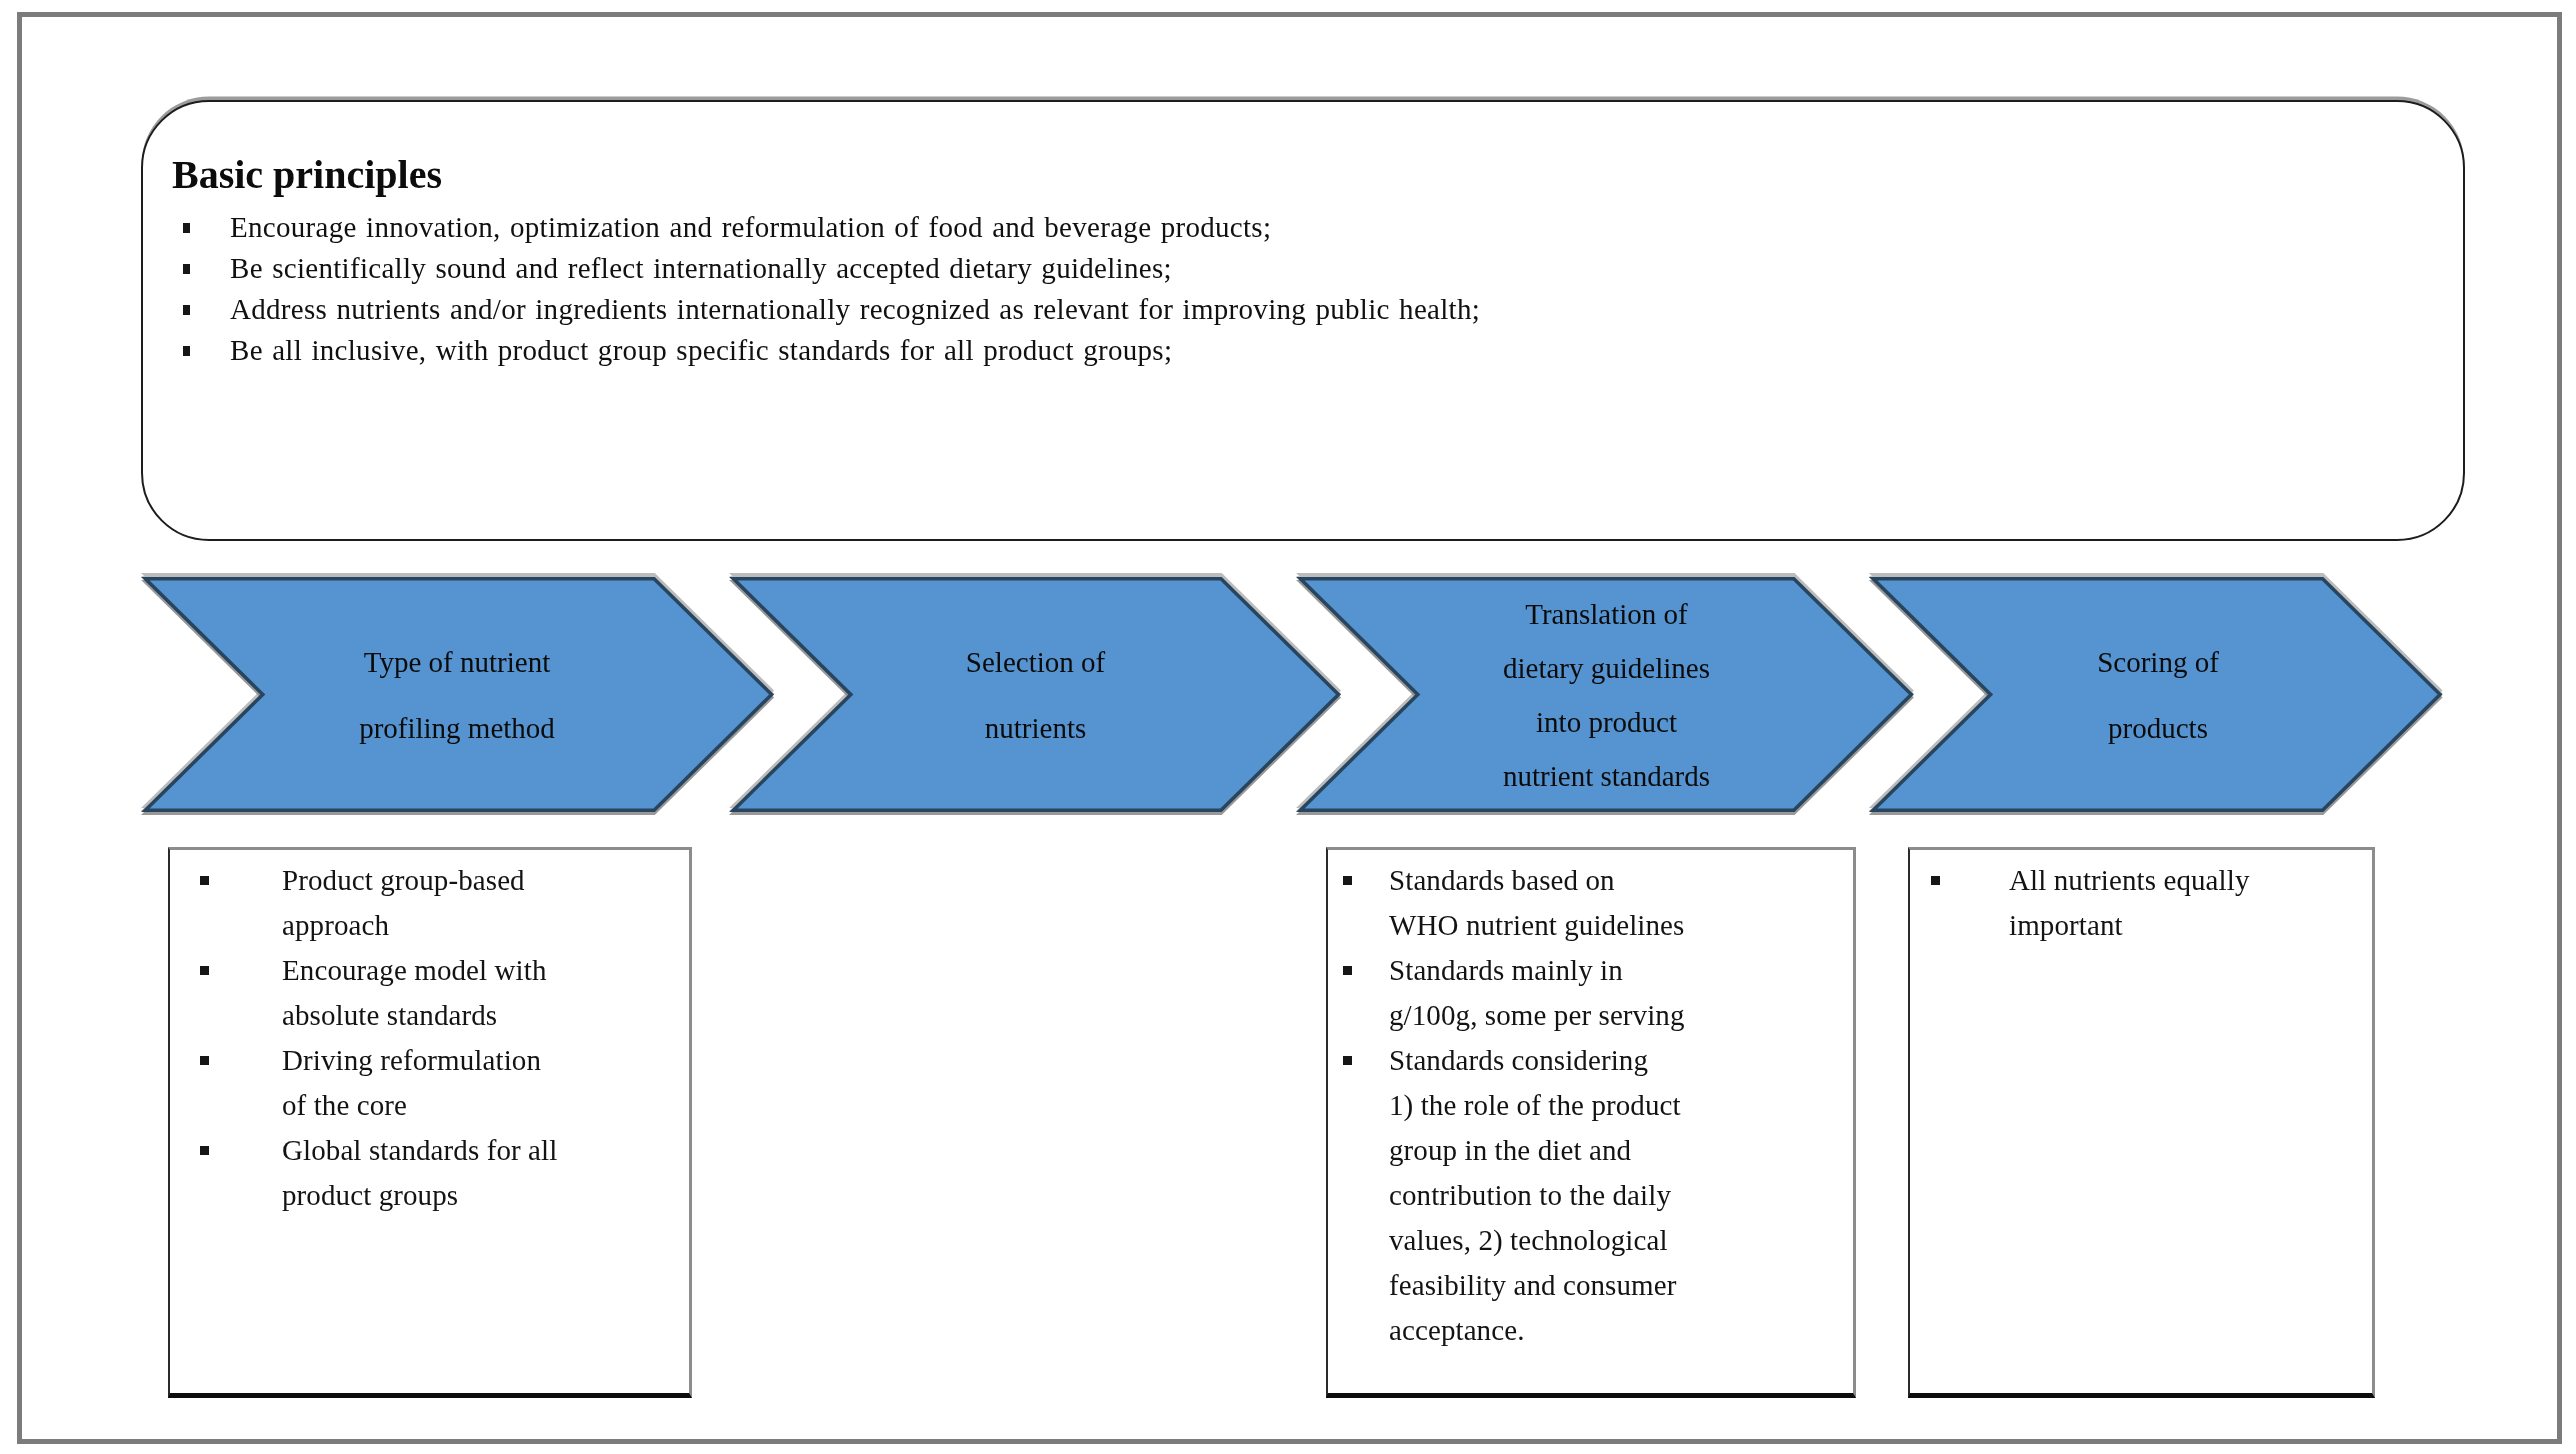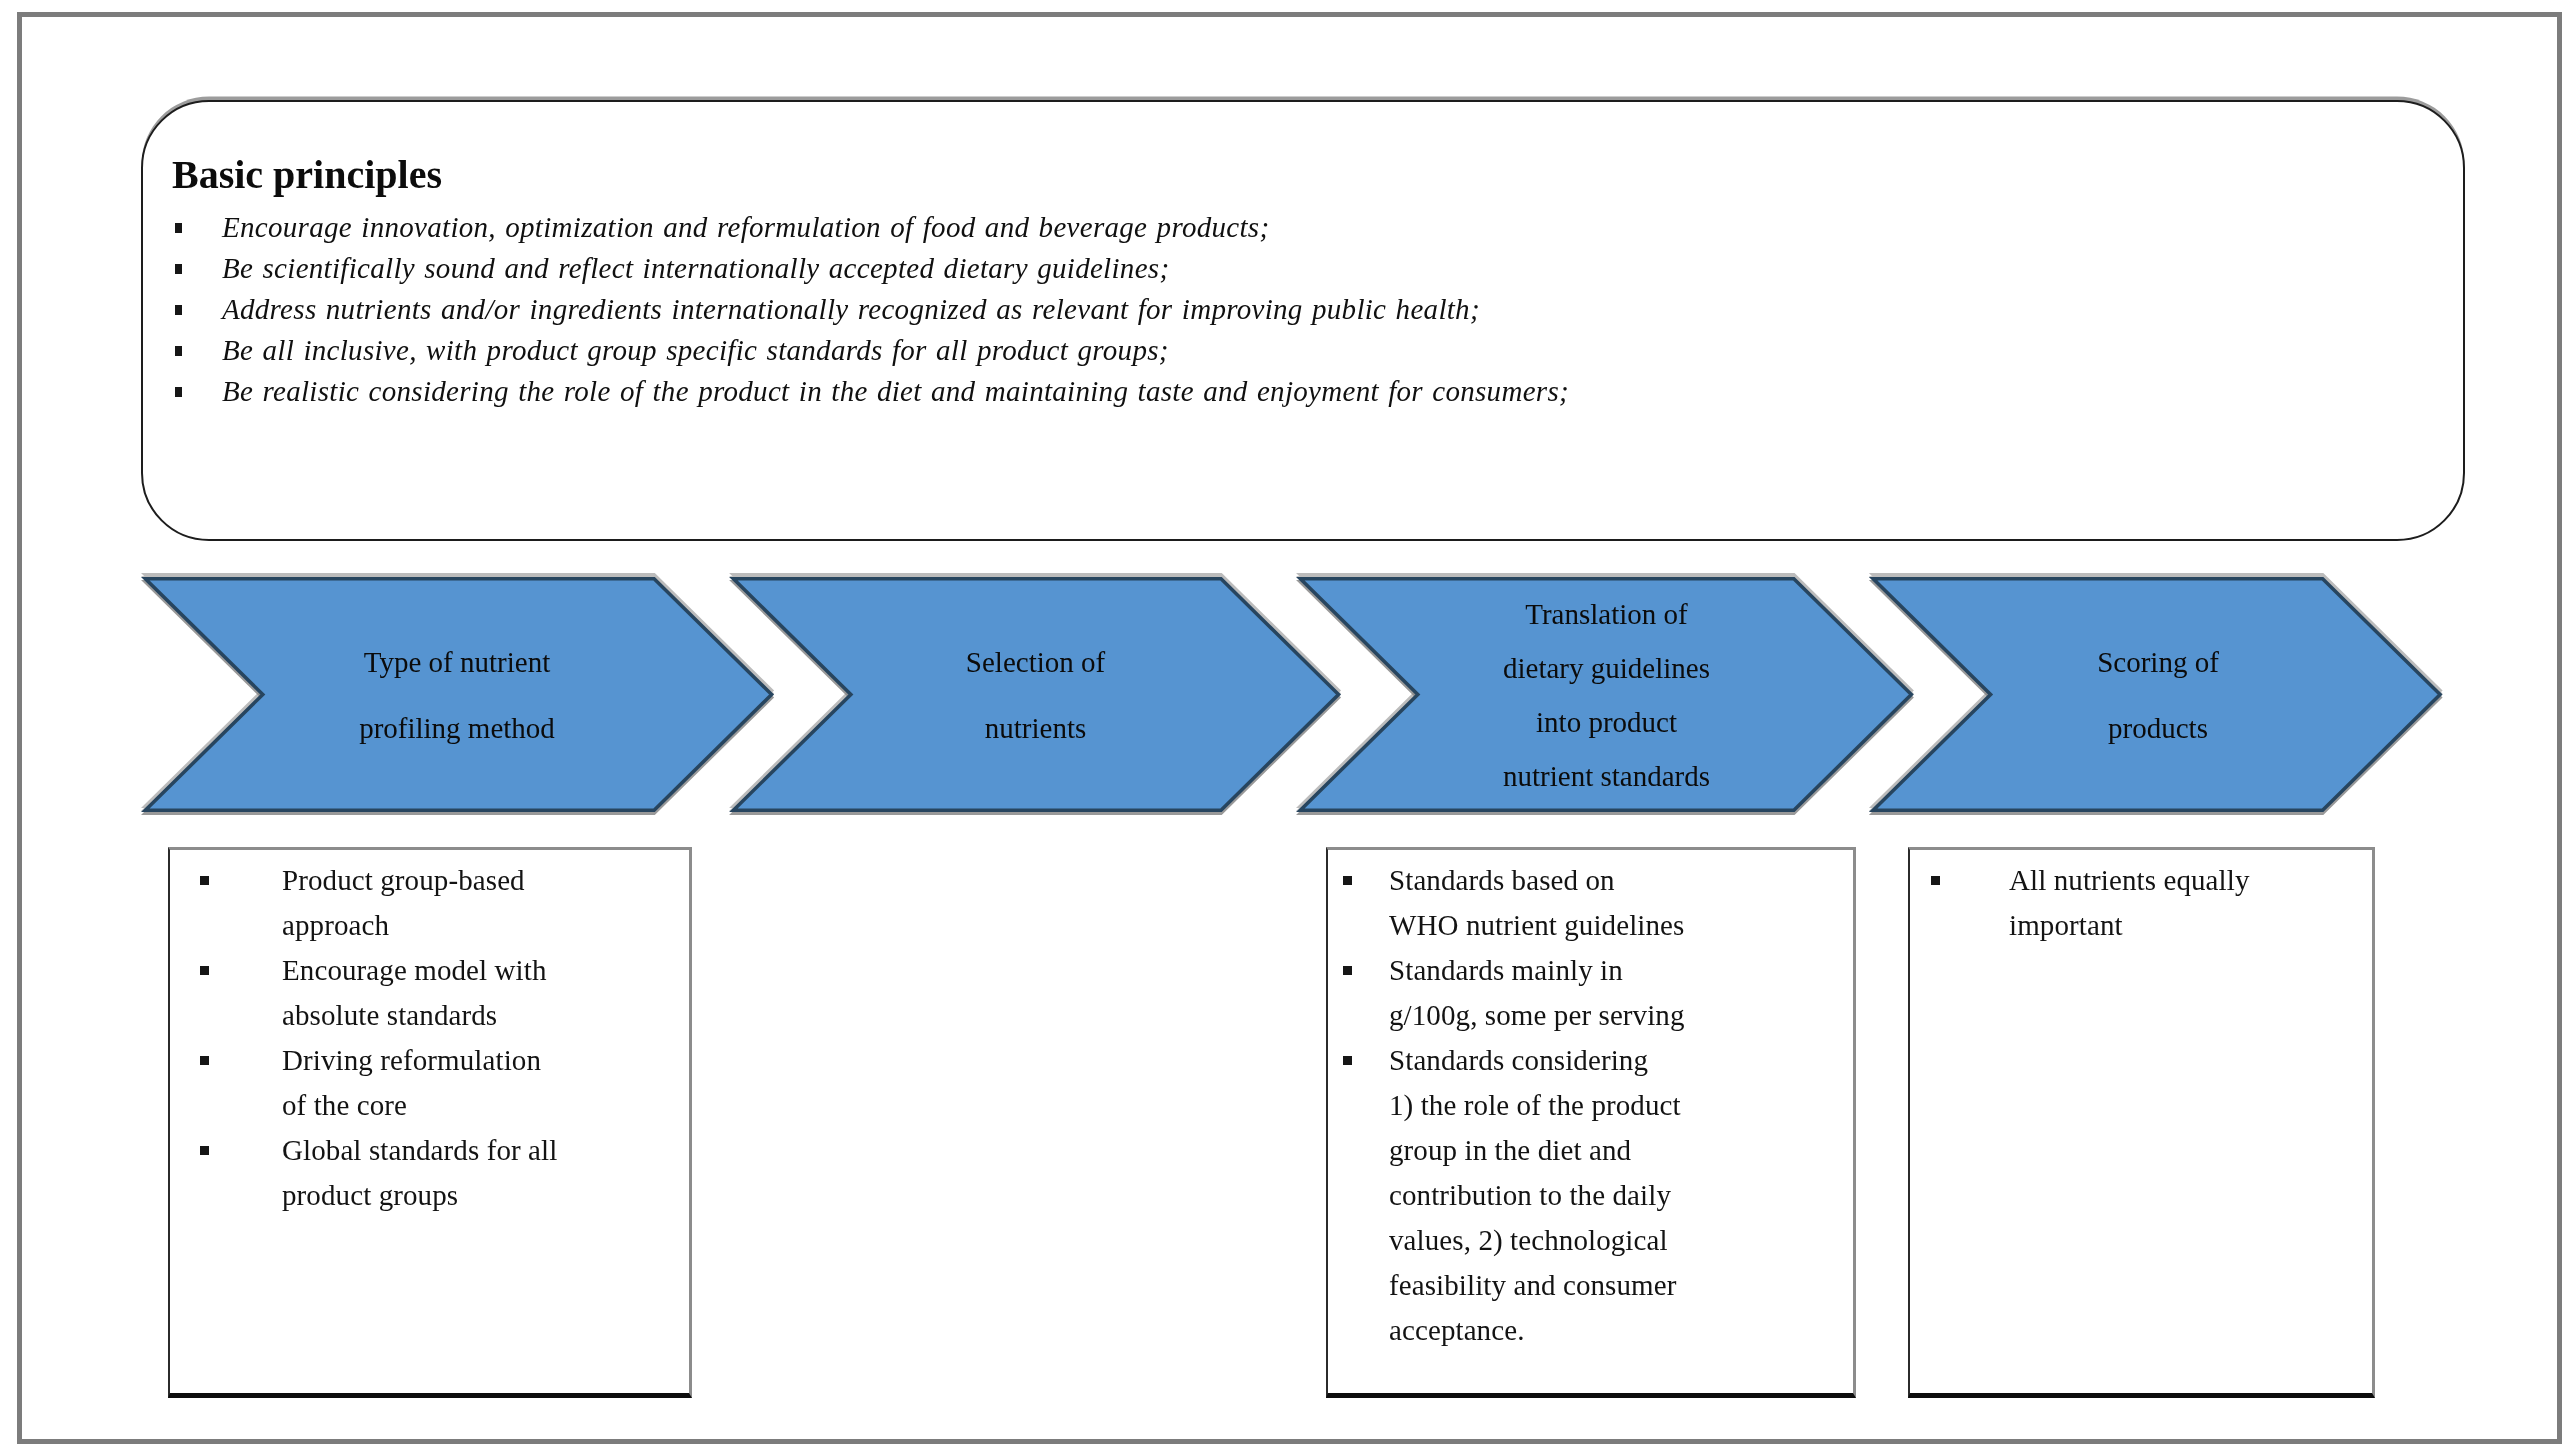--- a/index.html
+++ b/index.html
@@ -16,21 +16,21 @@
   
   .principles{
     position:absolute;left:141px;top:100px;width:2324px;height:441px;
     box-sizing:border-box;border:2.4px solid #1d1d1d;border-radius:68px;
     box-shadow:0 -4.1px 0 -0.6px #9c9c9c;background:#fff;
     padding:49px 35px 0 29px;
   }
   .principles h1{
     margin:0 0 9.4px 0;font-size:40px;line-height:47px;font-weight:bold;color:#0c0c0c;
   }
-  .principles ul{list-style:none;margin:0;padding:0 0 0 50px;font-style:italic;}
+  .principles ul{list-style:none;margin:8px;padding:0 0 0 50px;}
   .principles li{
     position:relative;font-size:29px;line-height:41px;letter-spacing:0.3px;
     word-spacing:1.8px;white-space:pre-line;
   }
   .principles li::before{
     content:"";position:absolute;left:-47px;top:16px;width:7px;height:10px;background:#161616;
   }
   
   .arrows{
     position:absolute;left:0;top:577px;width:2576px;height:235px;overflow:visible;
@@ -69,21 +69,20 @@
 
   <div class="frame"></div>
 
   <section class="principles">
     <h1>Basic principles</h1>
     <ul>
       <li>Encourage innovation, optimization and reformulation of food and beverage products;</li>
       <li>Be scientifically sound and reflect internationally accepted dietary guidelines;</li>
       <li>Address nutrients and/or ingredients internationally recognized as relevant for improving public health;</li>
       <li>Be all inclusive, with product group specific standards for all product groups;</li>
-      <li>Be realistic considering the role of the product in the diet and maintaining taste and enjoyment for consumers;</li>
     </ul>
   </section>
 
   <svg class="arrows" viewBox="0 0 4378 400" aria-hidden="true">
     <polygon points="244,3 1110,3 1310,200 1110,397 244,397 444,200"></polygon>
     <polygon points="1245,3 2075,3 2275,200 2075,397 1245,397 1445,200"></polygon>
     <polygon points="2210,3 3050,3 3250,200 3050,397 2210,397 2410,200"></polygon>
     <polygon points="3185,3 3950,3 4150,200 3950,397 3185,397 3385,200"></polygon>
   </svg>
 

